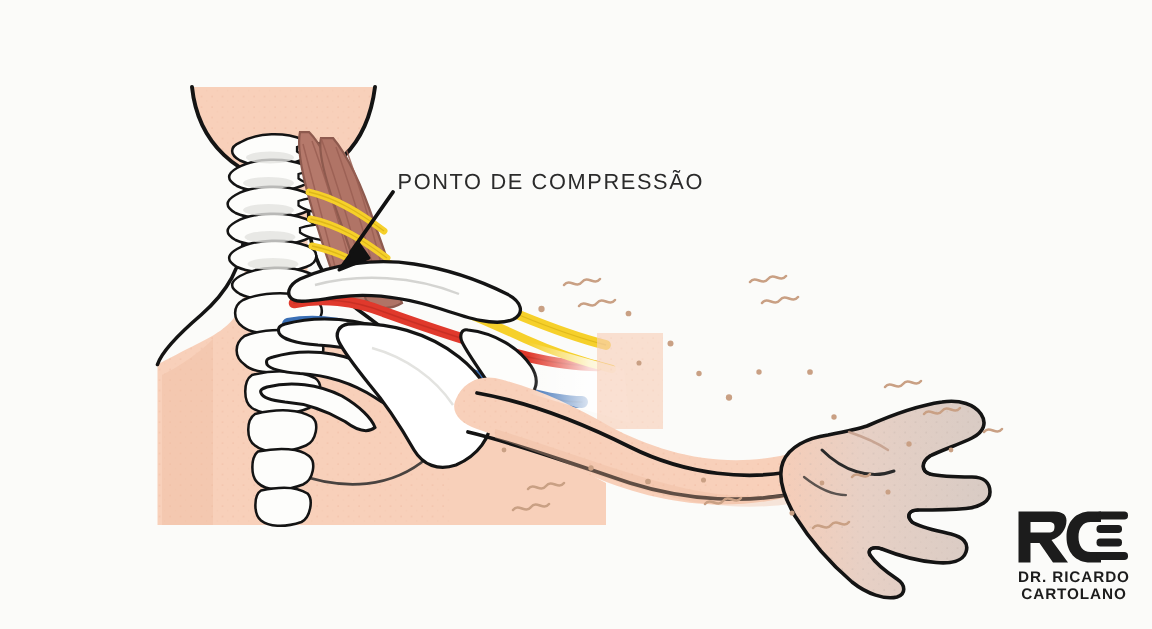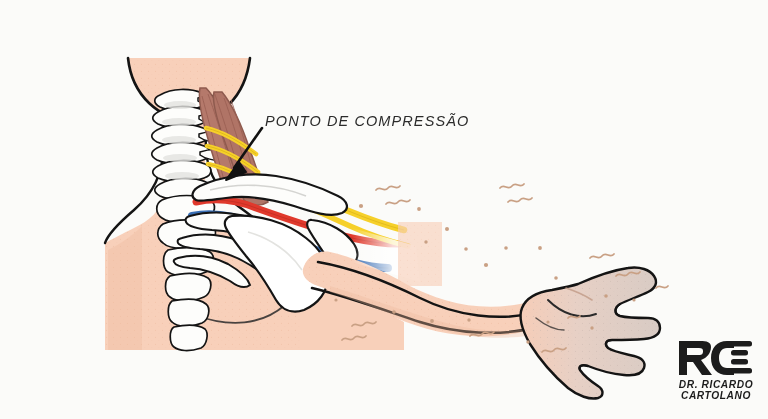--- a/index.html
+++ b/index.html
@@ -9,21 +9,20 @@
     background:#fbfbf9;
     font-family:"Liberation Sans", sans-serif;
     overflow:hidden;
     position:relative;
   }
   #stage{
     position:absolute;
     left:0;top:0;
     width:768px;height:325px;
     background:#f97316;
-    font-style:italic;
   }
   svg#illustration{display:block;width:768px;height:419px;}
 
   .label-text{
     font-family:"Liberation Sans", sans-serif;
     font-size:14.5px;
     letter-spacing:1.1px;
     fill:#2b2b2b;
   }
   .logo-text{

